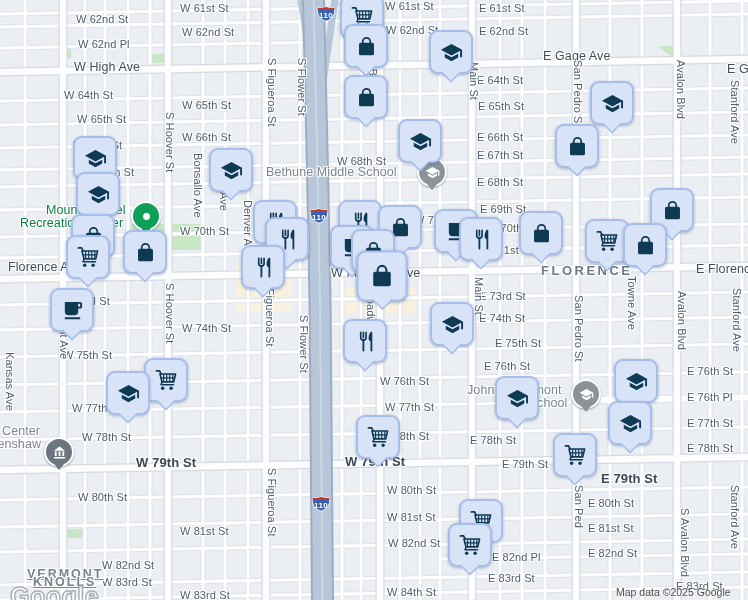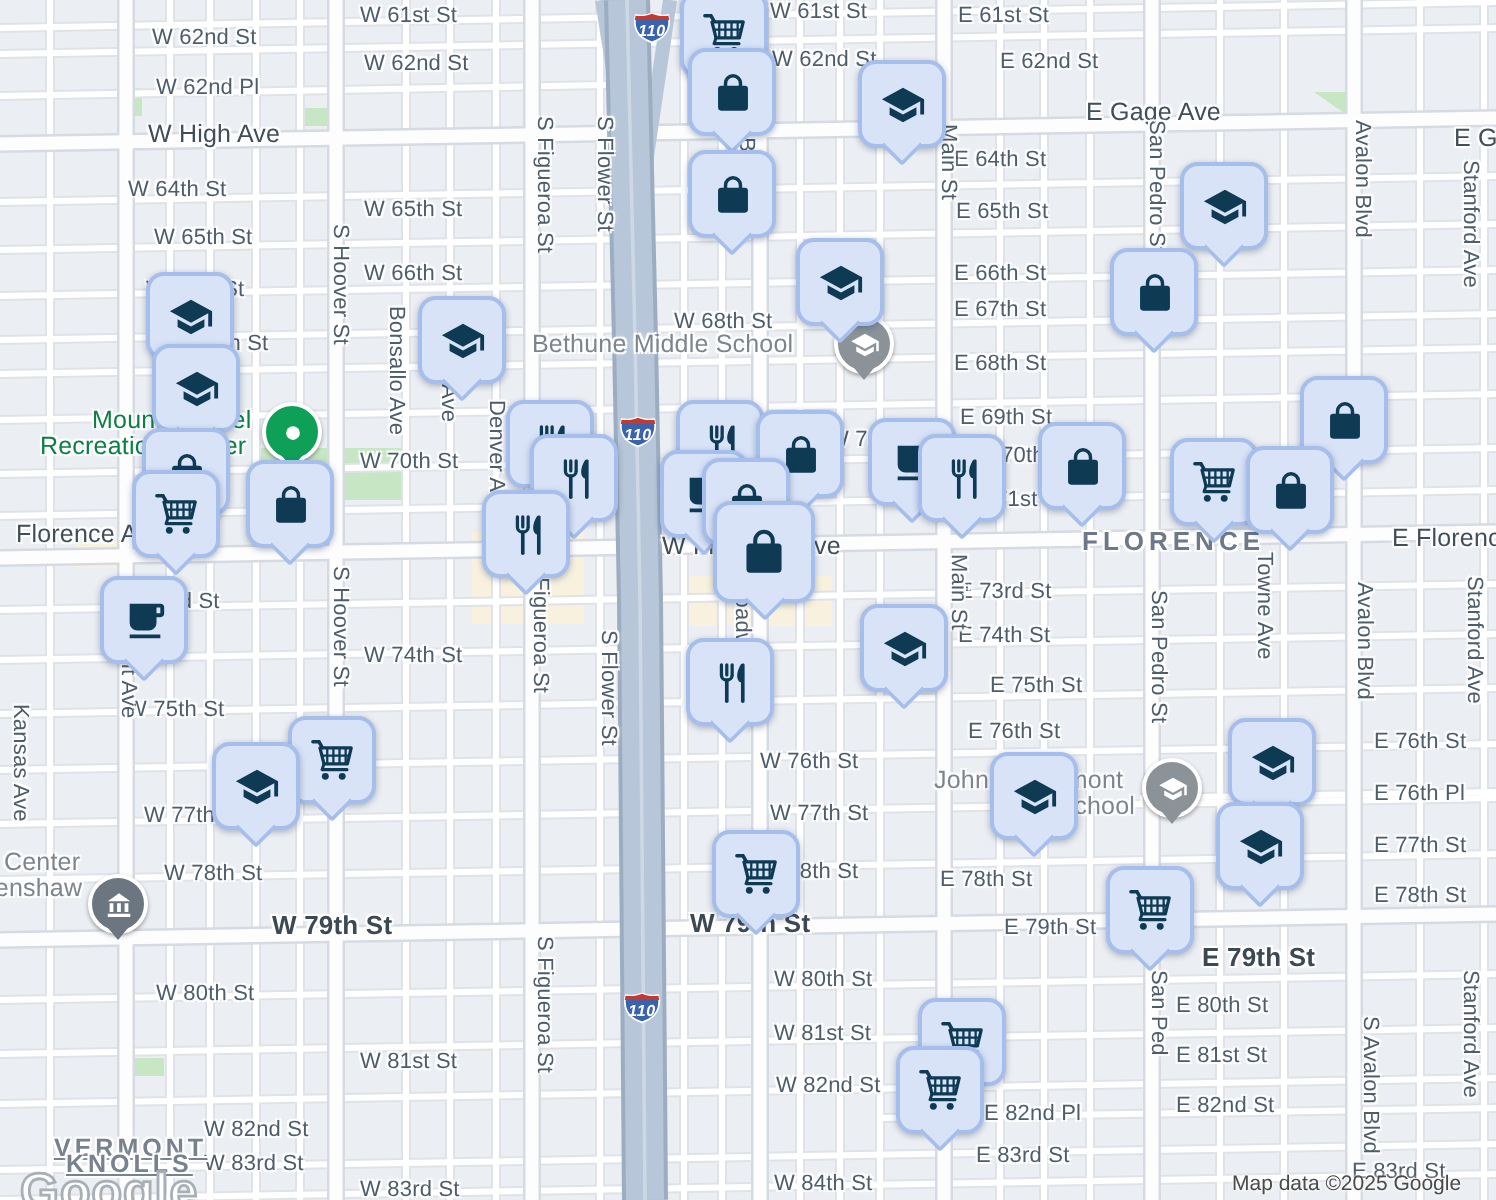--- a/index.html
+++ b/index.html
@@ -25,21 +25,21 @@
   .lg .ic{width:27px;height:27px;}
   .poi{width:26px;height:26px;border-radius:50%;background:#8b9399;border:2px solid #fff;
        box-shadow:0 1px 2px rgba(0,0,0,.35);}
   .poi::after{content:"";position:absolute;left:50%;bottom:-10px;transform:translateX(-50%);
        border:5px solid transparent;border-top:6px solid #8b9399;}
   .poi .ic{position:absolute;inset:0;margin:auto;width:15px;height:15px;color:#fff;fill:#fff;}
   .church{background:#6b7680;}
   .church::after{border-top-color:#6b7680;}
   .park{background:#0fa058;}
   .park::after{border-top-color:#0fa058;}
-  .shield{width:30px;height:22px;background:none;border:none;box-shadow:none;z-index:8;font-style:italic;}
+  .shield{width:30px;height:22px;background:none;border:none;box-shadow:none;z-index:8;}
   .shield::after{display:none;}
   .shield .ic{position:absolute;inset:0;width:30px;height:22px;}
   .mk-lbl:empty{display:none;}
   .shield .mk-lbl{position:absolute;left:0;right:0;top:8px;text-align:center;
        font-size:8px;font-weight:700;color:#fff;letter-spacing:.3px;}
   .glogo{position:absolute;left:10px;top:582px;font-size:25px;font-weight:700;letter-spacing:.5px;
        color:rgba(255,255,255,.95);-webkit-text-stroke:1.4px #a9afb6;z-index:20;}
   .attr{position:absolute;left:616px;top:586px;font-size:10.5px;color:#4a4a4a;z-index:20;
        text-shadow:0 0 2px #fff,0 0 2px #fff;text-align:center;}
 </style>
@@ -239,21 +239,21 @@
       <div class="lbl" style="left:385px;top:0px">W 61st St</div>
 
       <div class="lbl" style="left:479px;top:2px">E 61st St</div>
 
       <div class="lbl" style="left:76px;top:13px">W 62nd St</div>
 
       <div class="lbl" style="left:182px;top:26px">W 62nd St</div>
 
       <div class="lbl" style="left:386px;top:24px">W 62nd St</div>
 
-      <div class="lbl" style="left:500px;top:25px">E 62nd St</div>
+      <div class="lbl" style="left:479px;top:25px">E 62nd St</div>
 
       <div class="lbl" style="left:78px;top:38px">W 62nd Pl</div>
 
       <div class="lbl mj" style="left:74px;top:60px">W High Ave</div>
 
       <div class="lbl mj" style="left:543px;top:49px">E Gage Ave</div>
 
       <div class="lbl mj" style="left:727px;top:62px">E Gage Ave</div>
 
       <div class="lbl" style="left:64px;top:89px">W 64th St</div>

